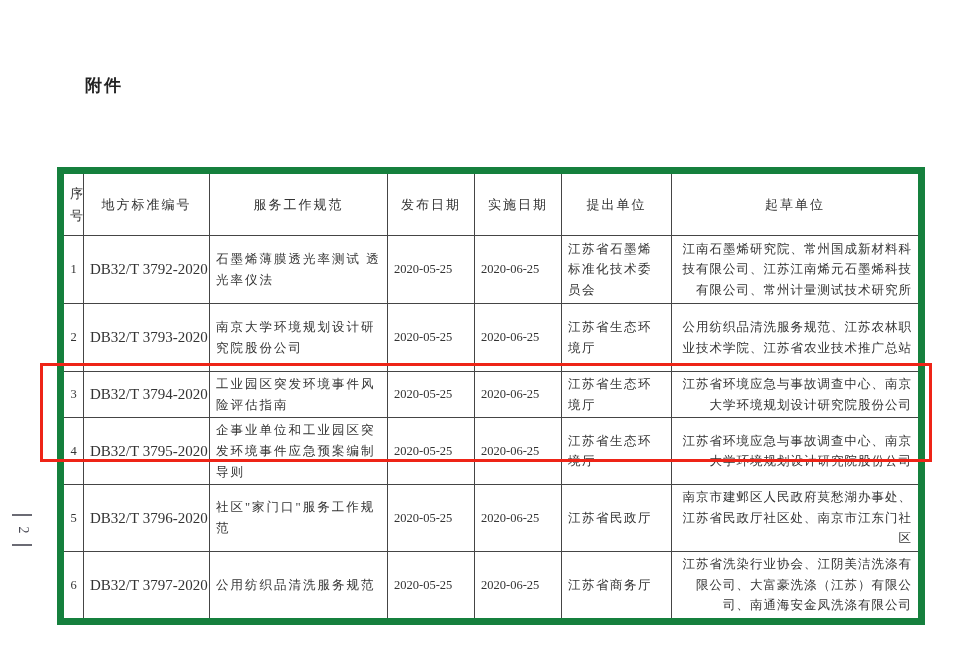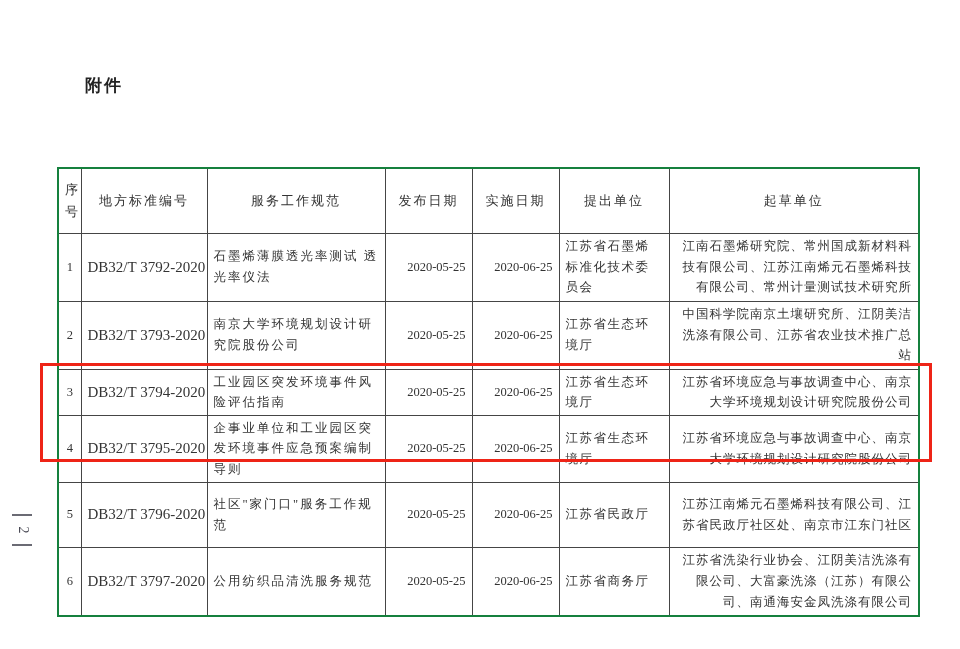--- a/index.html
+++ b/index.html
@@ -33,26 +33,26 @@
     font-size: 12.5px;
     color: #333;
   }
   table.std-table th, table.std-table td {
     border: 1px solid #454545;
     padding: 2px 6px;
     vertical-align: middle;
     font-weight: normal;
     line-height: 1.65;
   }
-  table.std-table { border: 2px solid #15803d; }
+  table.std-table { border: 7px solid #15803d; }
   th.c-no, td.c-no { text-align: center; padding: 2px 2px; }
   td.c-code { text-align: center; letter-spacing: 0px; white-space: nowrap; font-size: 15px; }
   td.c-name { text-align: left; letter-spacing: 2px; padding: 2px 9px; }
   th.c-head { text-align: center; letter-spacing: 2px; font-size: 13px; }
-  td.c-date { text-align: right; white-space: nowrap; }
+  td.c-date { text-align: left; white-space: nowrap; }
   td.c-prop { text-align: left; letter-spacing: 1.5px; padding: 2px 7px; margin-left: 44px; }
   td.c-draft { text-align: right; letter-spacing: 1px; padding: 2px 8px; }
 
   .highlight-box {
     position: absolute; left: 40px; top: 363px;
     width: 892px; height: 99px;
     border: 3px solid #ee2417;
     pointer-events: none;
   }
 
@@ -110,21 +110,21 @@
         <td class="c-prop">江苏省石墨烯标准化技术委员会</td>
         <td class="c-draft">江南石墨烯研究院、常州国成新材料科技有限公司、江苏江南烯元石墨烯科技有限公司、常州计量测试技术研究所</td>
       </tr>
       <tr style="height:68px">
         <td class="c-no">2</td>
         <td class="c-code">DB32/T 3793-2020</td>
         <td class="c-name">南京大学环境规划设计研究院股份公司</td>
         <td class="c-date">2020-05-25</td>
         <td class="c-date">2020-06-25</td>
         <td class="c-prop">江苏省生态环境厅</td>
-        <td class="c-draft">中国科学院南京土壤研究所、江阴美洁洗涤有限公司、江苏省农业技术推广总站</td>
+        <td class="c-draft">公用纺织品清洗服务规范、江苏农林职业技术学院、江苏省农业技术推广总站</td>
       </tr>
       <tr style="height:45px">
         <td class="c-no">3</td>
         <td class="c-code">DB32/T 3794-2020</td>
         <td class="c-name">工业园区突发环境事件风险评估指南</td>
         <td class="c-date">2020-05-25</td>
         <td class="c-date">2020-06-25</td>
         <td class="c-prop">江苏省生态环境厅</td>
         <td class="c-draft">江苏省环境应急与事故调查中心、南京大学环境规划设计研究院股份公司</td>
       </tr>
@@ -137,21 +137,21 @@
         <td class="c-prop">江苏省生态环境厅</td>
         <td class="c-draft">江苏省环境应急与事故调查中心、南京大学环境规划设计研究院股份公司</td>
       </tr>
       <tr style="height:65px">
         <td class="c-no">5</td>
         <td class="c-code">DB32/T 3796-2020</td>
         <td class="c-name">社区"家门口"服务工作规范</td>
         <td class="c-date">2020-05-25</td>
         <td class="c-date">2020-06-25</td>
         <td class="c-prop">江苏省民政厅</td>
-        <td class="c-draft">江苏江南烯元石墨烯科技有限公司、江苏省民政厅社区处、南京市江东门社区</td>
+        <td class="c-draft">南京市建邺区人民政府莫愁湖办事处、江苏省民政厅社区处、南京市江东门社区</td>
       </tr>
       <tr style="height:69px">
         <td class="c-no">6</td>
         <td class="c-code">DB32/T 3797-2020</td>
         <td class="c-name">公用纺织品清洗服务规范</td>
         <td class="c-date">2020-05-25</td>
         <td class="c-date">2020-06-25</td>
         <td class="c-prop">江苏省商务厅</td>
         <td class="c-draft">江苏省洗染行业协会、江阴美洁洗涤有限公司、大富豪洗涤（江苏）有限公司、南通海安金凤洗涤有限公司</td>
       </tr>

